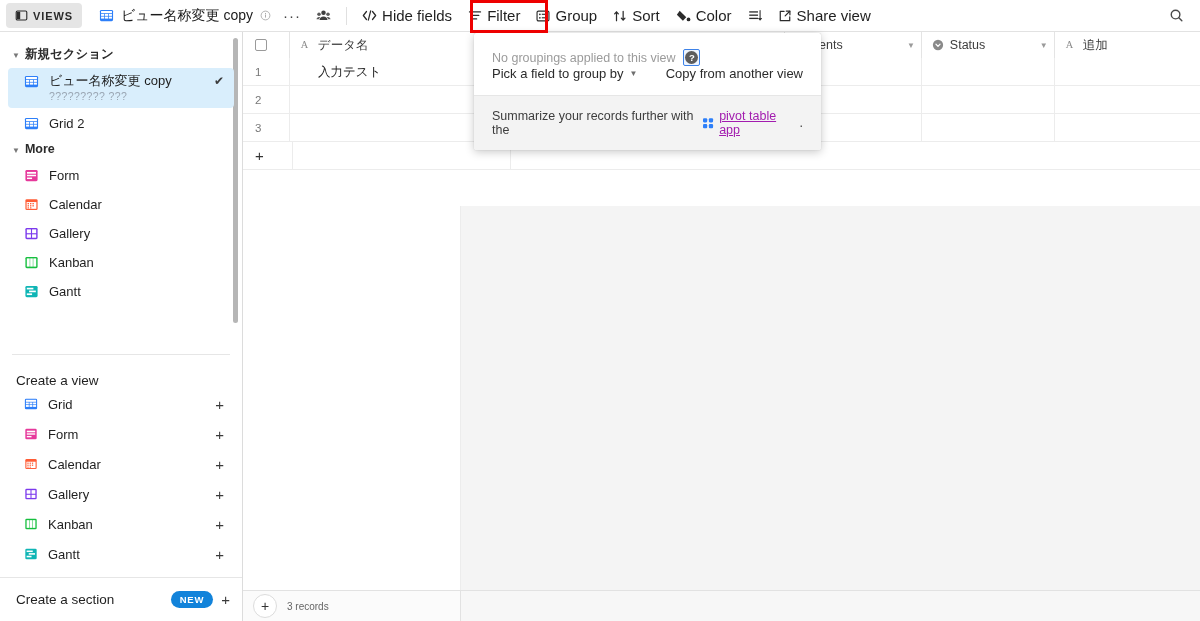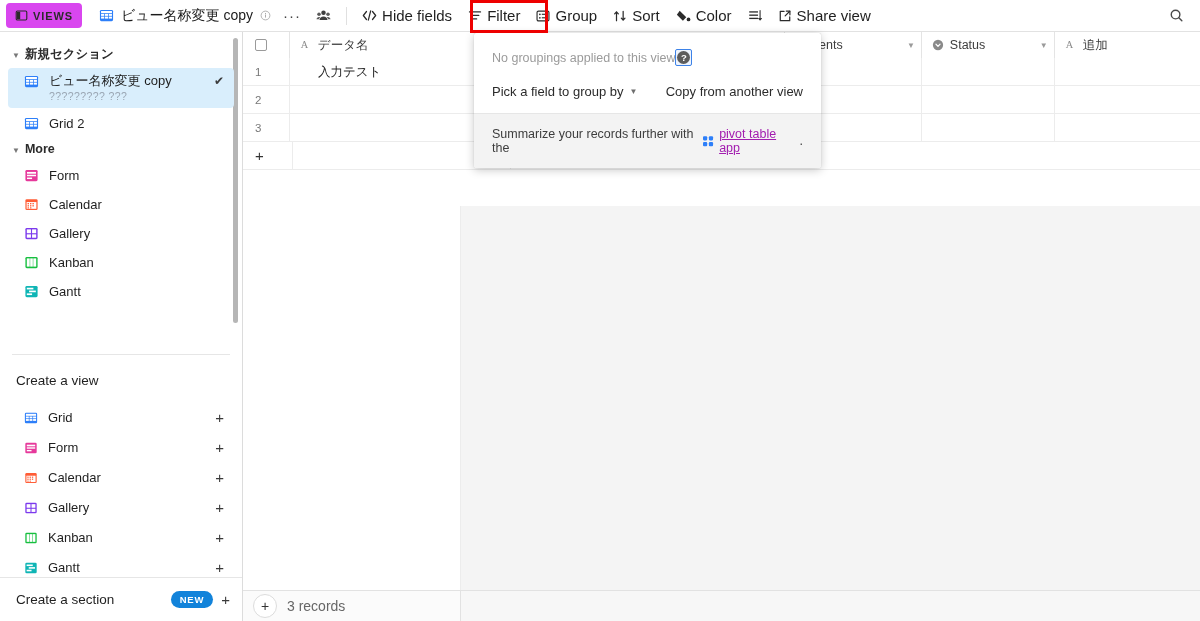--- a/index.html
+++ b/index.html
@@ -22,21 +22,21 @@
     display: flex; align-items: center;
     padding: 0 8px 0 6px;
   }
   .tb-btn {
     display: flex; align-items: center; gap: 5px;
     height: 24px; padding: 0 8px;
     border-radius: 4px; cursor: pointer;
     font-size: 15px; color: #1f1f1f; white-space: nowrap;
   }
   .views-btn {
-    background: #d946ef; font-size: 11px; letter-spacing: .9px;
+    background: #e5e5e5; font-size: 11px; letter-spacing: .9px;
     font-weight: 600; color: #2b2b2b; padding: 0 9px; height: 25px;
   }
   .view-title {
     display: flex; align-items: center; gap: 7px;
     margin-left: 12px; font-size: 14px; color: #1a1a1a; cursor: pointer;
     padding: 2px 5px; border-radius: 4px;
   }
   .view-title .vt-text { font-weight: 400; }
   .tb-sep { width: 1px; height: 18px; background: #e0e0e0; margin: 0 7px; }
   .ellipsis-btn { font-size: 15px; color: #444; letter-spacing: 1px; padding: 0 7px; }
@@ -101,21 +101,21 @@
   .sb-item .lbl-col { display: flex; flex-direction: column; gap: 0px; }
   .sb-item .sub { font-size: 10.5px; color: #9aa6b3; letter-spacing: .4px; line-height: 12px; }
   .sb-item.active .icon { margin-top: 2px; }
   .check { position: absolute; right: 10px; top: 6px; color: #3b3b3b; font-size: 12px; }
 
   .sb-divider { height: 1px; background: #e6e6e6; margin: 0 12px; }
   .create-head {
     font-size: 13.5px; color: #1f1f1f; padding: 18px 16px 8px 16px; font-weight: 400;
   }
   .create-item {
-    display: flex; align-items: flex-end; gap: 10px;
+    display: flex; align-items: flex-start; gap: 10px;
     height: 28px; margin: 1px 8px; padding: 0 10px 0 16px;
     border-radius: 4px; font-size: 13px; color: #1f1f1f; cursor: pointer;
   }
   .create-item .ci-label { flex: 1; }
   .plus { font-size: 15px; color: #3a3a3a; line-height: 1; }
 
   .sb-bottom {
     margin-top: auto; border-top: 1px solid #e6e6e6;
     display: flex; align-items: center; gap: 8px;
     height: 44px; padding: 0 12px 0 16px; cursor: pointer;
@@ -196,34 +196,34 @@
   .footer-left {
     width: 218px; height: 31px; background: #fbfbfb;
     border-right: 1px solid #e2e2e2;
     display: flex; align-items: center; gap: 10px; padding-left: 10px;
   }
   .add-fab {
     width: 24px; height: 24px; border-radius: 50%; background: #fff;
     border: 1px solid #dcdcdc; display: flex; align-items: center; justify-content: center;
     font-size: 14px; color: #333; cursor: pointer; flex: none;
   }
-  .rec-count { font-size: 14px; color: #666; }
+  .rec-count { font-size: 10px; color: #666; }
 
   
   .group-panel {
     position: absolute; left: 474px; top: 33px;
     width: 347px; z-index: 30;
     background: #fff;
     box-shadow: 0 2px 10px rgba(0,0,0,.22), 0 0 1px rgba(0,0,0,.25);
     border-radius: 2px; overflow: hidden;
   }
   .gp-top { padding: 16px 18px 14px 18px; }
   .gp-note {
-    display: flex; align-items: center; gap: 0;
-    font-size: 12.5px; color: #9b9b9b; margin-bottom: 18px;
+    display: flex; align-items: center; gap: 8px;
+    font-size: 12.5px; color: #9b9b9b; 
   }
   .help-chip {
     width: 17px; height: 17px; border-radius: 2px;
     border: 1.5px solid #3d82e8; background: #eef4fd;
     display: flex; align-items: center; justify-content: center;
     cursor: pointer; flex: none;
   }
   .help-dot {
     width: 13px; height: 13px; border-radius: 50%; background: #5c5c5c;
     color: #fff; font-size: 9.5px; font-weight: 700; line-height: 13px; text-align: center;

